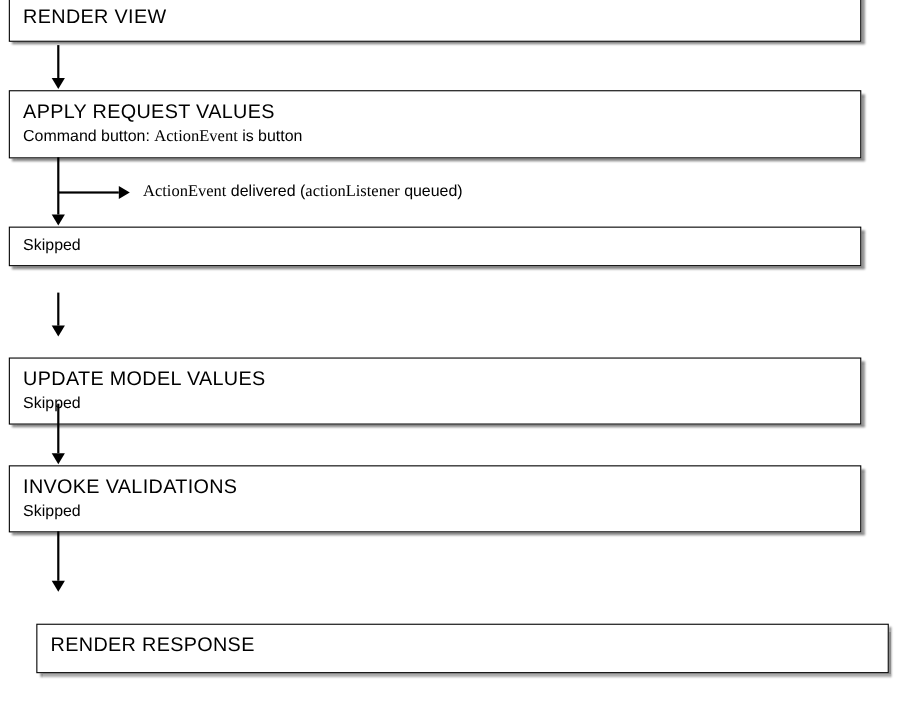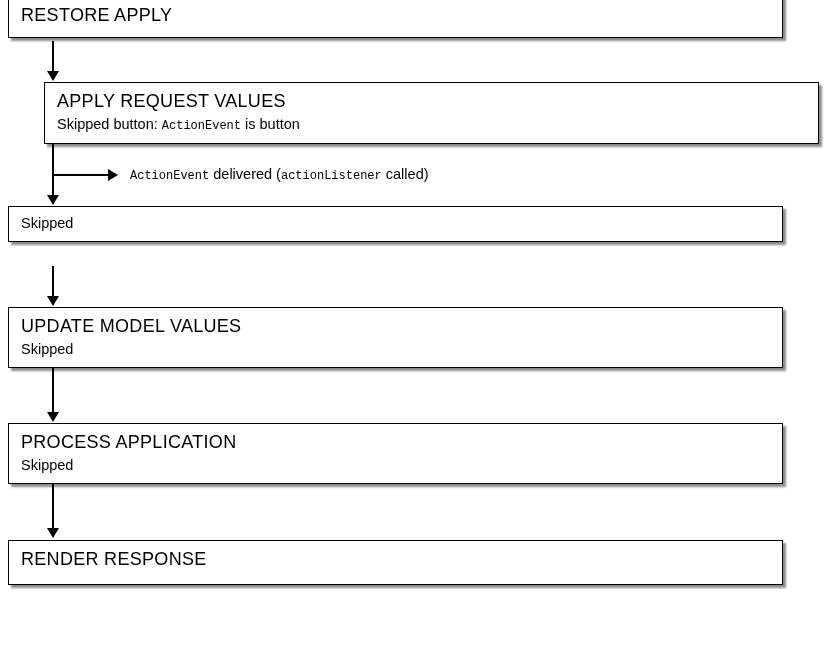--- a/index.html
+++ b/index.html
@@ -24,22 +24,22 @@
   }
   .title {
     font-size: 18px;
     letter-spacing: 0.3px;
     margin-bottom: 4px;
   }
   .subtitle {
     font-size: 14.5px;
   }
   .mono {
-    font-family: Liberation Mono, monospace;
-    font-size: 12px;
+    font-family: Liberation Serif, serif;
+    font-size: 15px;
   }
   .arrow-v {
     position: absolute;
     left: 45px;
     width: 16px;
     display: flex;
     flex-direction: column;
     align-items: center;
   }
   .arrow-v .shaft {
@@ -70,73 +70,73 @@
   }
   .annot {
     position: absolute;
     font-size: 14.5px;
   }
 </style>
 </head>
 <body>
 
 <div class="box" style="top:-10px; height:48px; padding-top:14px;">
-  <div class="title">RESTORE APPLY</div>
+  <div class="title">RENDER VIEW</div>
 </div>
 
 <div class="arrow-v" style="top:41px; height:40px;">
   <div class="shaft"></div>
     <div class="head-down"></div>
 </div>
 
-<div class="box" style="top:82px;margin-left:36px;">
+<div class="box" style="top:82px;">
   <div class="title">APPLY REQUEST VALUES</div>
   <div class="subtitle">
-    <span>Skipped button: </span><span class="mono">ActionEvent</span><span> is button</span>
+    <span>Command button: </span><span class="mono">ActionEvent</span><span> is button</span>
   </div>
 </div>
 
 <div class="arrow-v" style="top:143px; height:62px;">
   <div class="shaft"></div>
     <div class="head-down"></div>
 </div>
 
 <div class="arrow-h" style="top:169px; left:53px;">
   <div class="shaft" style="width:55px;"></div>
     <div class="head-right"></div>
 </div>
 
 <div class="annot" style="top:166px; left:130px;">
-  <span class="mono">ActionEvent</span><span> delivered (</span><span class="mono">actionListener</span><span> called)</span>
+  <span class="mono">ActionEvent</span><span> delivered (</span><span class="mono">actionListener</span><span> queued)</span>
 </div>
 
 <div class="box" style="top:206px;">
   <div class="subtitle">Skipped</div>
 </div>
 
 <div class="arrow-v" style="top:266px; height:40px;">
   <div class="shaft"></div>
     <div class="head-down"></div>
 </div>
 
-<div class="box" style="top:307px;">
+<div class="box" style="top:325px;">
   <div class="title">UPDATE MODEL VALUES</div>
   <div class="subtitle">Skipped</div>
 </div>
 
 <div class="arrow-v" style="top:367px; height:55px;">
   <div class="shaft"></div>
     <div class="head-down"></div>
 </div>
 
 <div class="box" style="top:423px;">
-  <div class="title">PROCESS APPLICATION</div>
+  <div class="title">INVOKE VALIDATIONS</div>
   <div class="subtitle">Skipped</div>
 </div>
 
 <div class="arrow-v" style="top:483px; height:55px;">
   <div class="shaft"></div>
     <div class="head-down"></div>
 </div>
 
-<div class="box" style="top:540px;">
+<div class="box" style="top:567px;margin-left:25px;">
   <div class="title">RENDER RESPONSE</div>
 </div>
 
 </body></html>

